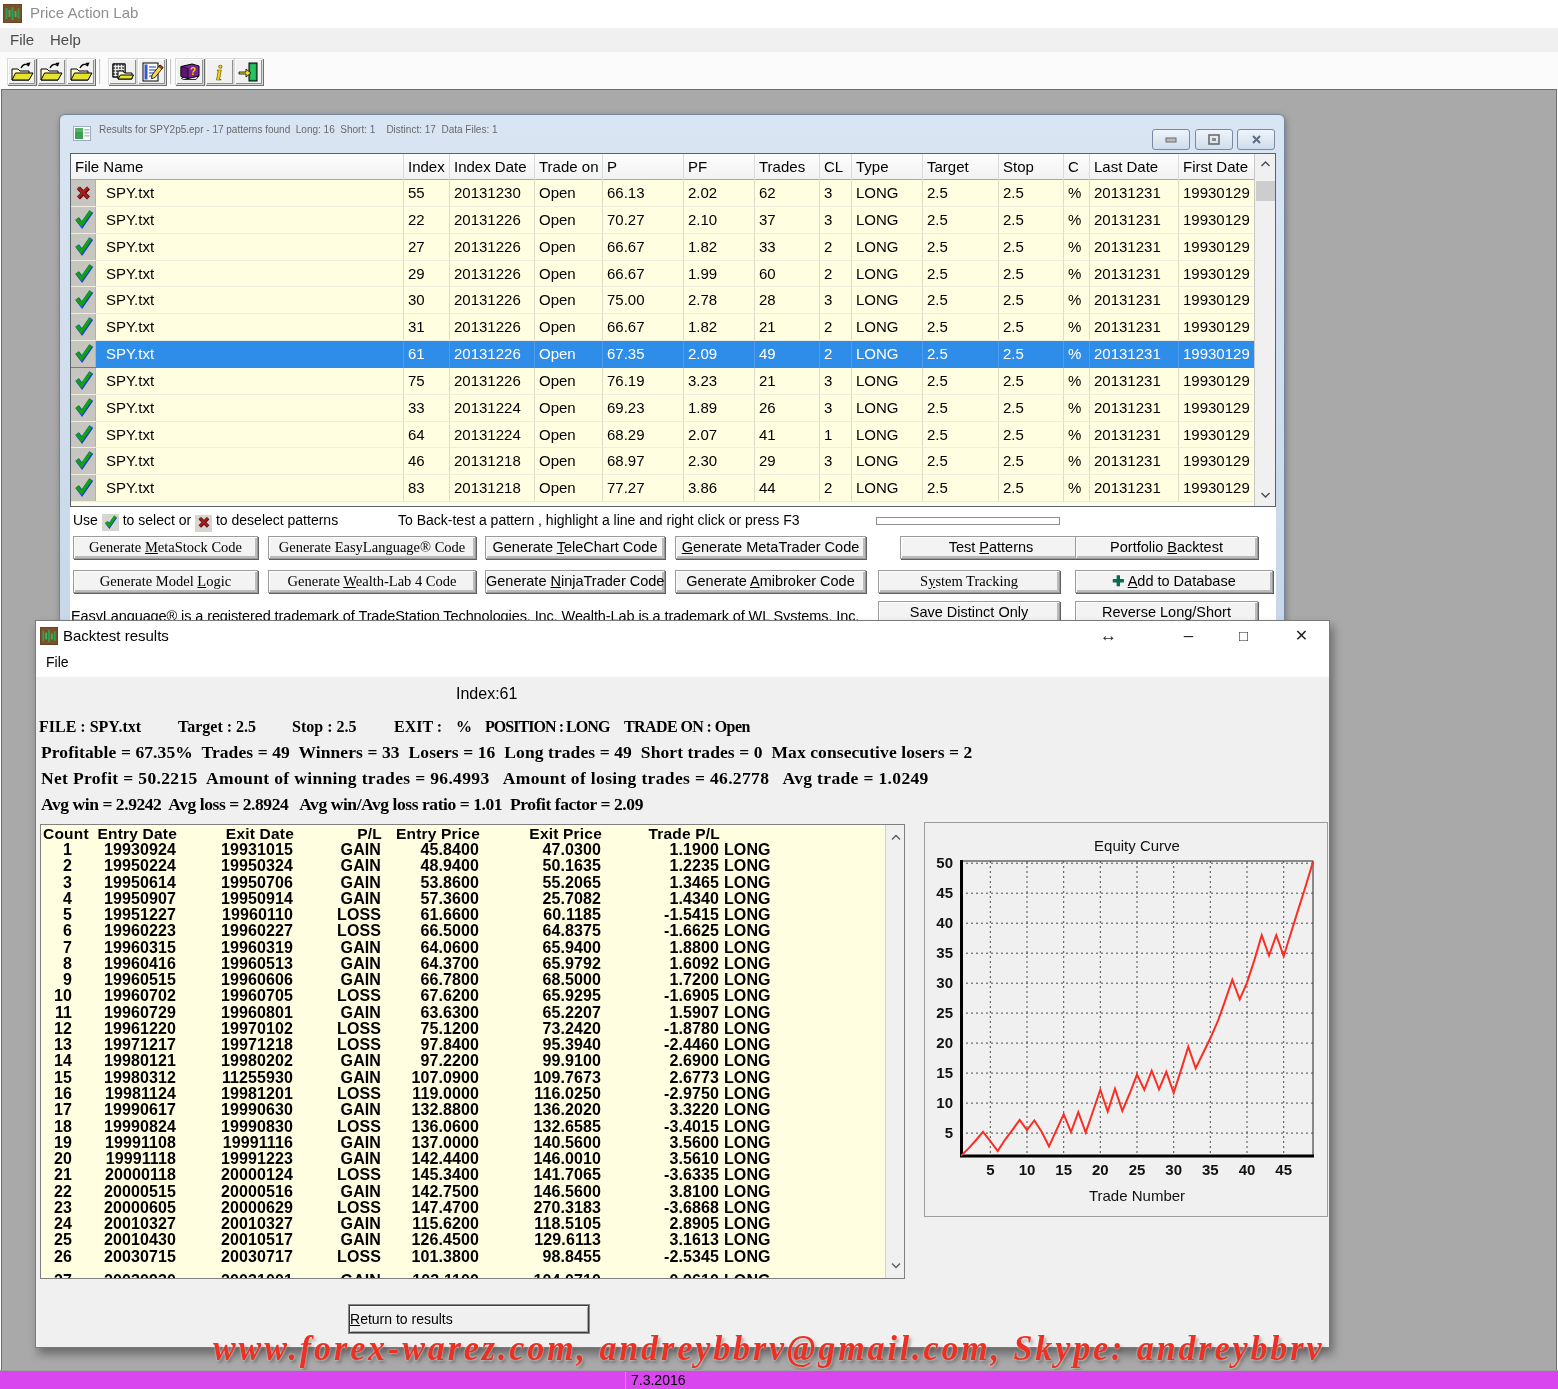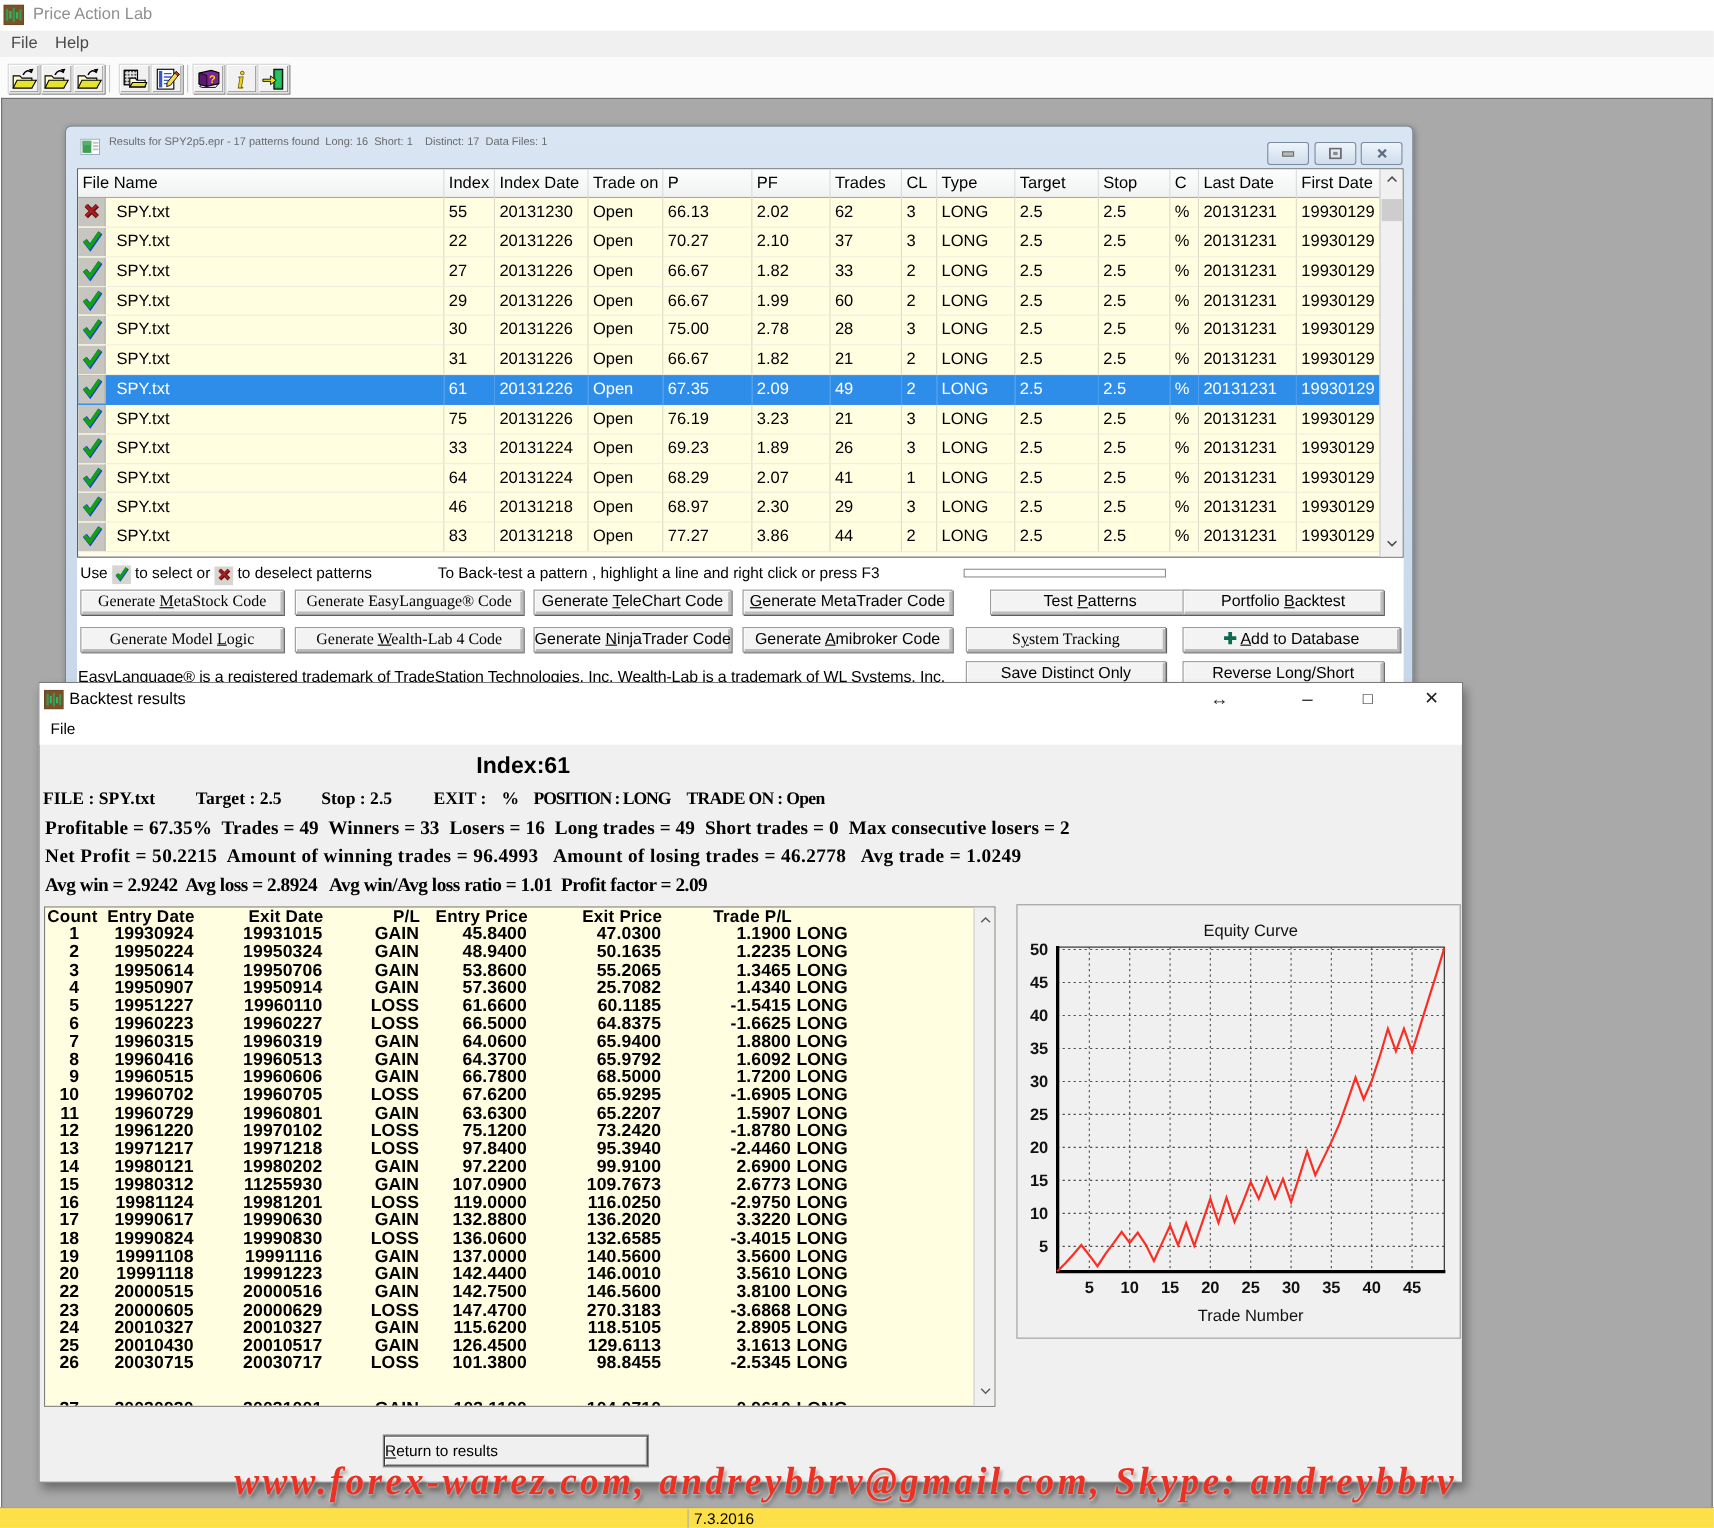--- a/index.html
+++ b/index.html
@@ -87,21 +87,21 @@
 .xlab { font:bold 15px "Liberation Sans"; text-anchor:middle; fill:#111; }
 
 #retbtn { position:absolute; left:313px; top:684px; width:240px; height:28px; background:#f0f0f0;
   border:1px solid #3c3c3c; box-shadow: inset 1px 1px 0 #fdfdfd, inset -1px -1px 0 #a8a8a8, 0 0 0 1px #8a8a8a;
   font-size:14px; line-height:26px; }
 
 #wm { position:absolute; left:213px; top:1329px; width:1120px; font-family:"Liberation Serif",serif;
   font-style:italic; font-weight:bold; font-size:34px; color:#ea3123; white-space:nowrap; letter-spacing:2.9px;
   text-shadow:0 0 2px rgba(255,255,255,0.9), 2px 3px 3px rgba(80,80,80,0.5); transform:scaleY(1.05); }
 
-#status { position:absolute; left:0; top:1370px; width:1558px; height:19px; background:#fde047; border-top:1px solid #9f9f9f;padding-left:36px; }
+#status { position:absolute; left:0; top:1370px; width:1558px; height:19px; background:#d946ef; border-top:1px solid #9f9f9f;padding-left:36px; }
 #status .sep { position:absolute; left:625px; top:1px; width:1px; height:18px; background:#adadad; }
 #status .dt { position:absolute; left:631px; top:1px; font-size:14px; color:#000; }
 u { text-decoration:underline; }
 </style></head>
 <body>
 <div id="titlebar">
     <span class="ic"><svg width="19" height="19" viewBox="0 0 19 19">
         <rect x="0" y="0" width="19" height="19" fill="#6d4423"></rect>
         <rect x="1" y="1" width="17" height="17" fill="#7c5128"></rect>
         <rect x="2.5" y="4" width="2" height="11" fill="#2e9e57"></rect>
@@ -518,21 +518,21 @@
         </svg></span>
     <span class="tx">Backtest results</span>
     <div class="wbtn" style="left:1050px; font-size:17px; font-weight:bold;">↔</div>
     <div class="wbtn" style="left:1130px; font-size:17px;">–</div>
     <div class="wbtn" style="left:1185px; font-size:15px;">□</div>
     <div class="wbtn" style="left:1243px; font-size:16px;">✕</div>
   </div>
   <div class="menu">
       <span>File</span>
     </div>
-  <div style="position:absolute; left:397px; top:64px; font-size:21px; font-weight:bold;">Index:61</div>
+  <div style="position:absolute; left:420px; top:64px; font-size:16px; font-weight:normal;">Index:61</div>
   <div class="serifb l1seg" style="left:3px; top:97px;">FILE : SPY.txt</div>
     <div class="serifb l1seg" style="left:142px; top:97px;">Target : 2.5</div>
     <div class="serifb l1seg" style="left:256px; top:97px;">Stop : 2.5</div>
     <div class="serifb l1seg" style="left:358px; top:97px;">EXIT :</div>
     <div class="serifb l1seg" style="left:420px; top:97px;">%</div>
     <div class="serifb l1seg" style="left:449px; top:97px; letter-spacing:-0.95px;">POSITION : LONG</div>
     <div class="serifb l1seg" style="left:588px; top:97px; letter-spacing:-0.6px;">TRADE ON : Open</div>
   <div class="serifb" style="left:5px; top:121px; letter-spacing:0.09px;">Profitable = 67.35%  Trades = 49  Winners = 33  Losers = 16  Long trades = 49  Short trades = 0  Max consecutive losers = 2</div>
   <div class="serifb" style="left:5px; top:147px; letter-spacing:0.35px;">Net Profit = 50.2215  Amount of winning trades = 96.4993   Amount of losing trades = 46.2778   Avg trade = 1.0249</div>
   <div class="serifb" style="left:5px; top:173px; letter-spacing:-0.43px;">Avg win = 2.9242  Avg loss = 2.8924   Avg win/Avg loss ratio = 1.01  Profit factor = 2.09</div>
@@ -552,20 +552,21 @@
 <div class="lr"><span class="l1">11</span><span class="l2">19960729</span><span class="l3">19960801</span><span class="l4">GAIN</span><span class="l5">63.6300</span><span class="l6">65.2207</span><span class="l7">1.5907</span><span class="l8">LONG</span></div>
 <div class="lr"><span class="l1">12</span><span class="l2">19961220</span><span class="l3">19970102</span><span class="l4">LOSS</span><span class="l5">75.1200</span><span class="l6">73.2420</span><span class="l7">-1.8780</span><span class="l8">LONG</span></div>
 <div class="lr"><span class="l1">13</span><span class="l2">19971217</span><span class="l3">19971218</span><span class="l4">LOSS</span><span class="l5">97.8400</span><span class="l6">95.3940</span><span class="l7">-2.4460</span><span class="l8">LONG</span></div>
 <div class="lr"><span class="l1">14</span><span class="l2">19980121</span><span class="l3">19980202</span><span class="l4">GAIN</span><span class="l5">97.2200</span><span class="l6">99.9100</span><span class="l7">2.6900</span><span class="l8">LONG</span></div>
 <div class="lr"><span class="l1">15</span><span class="l2">19980312</span><span class="l3">11255930</span><span class="l4">GAIN</span><span class="l5">107.0900</span><span class="l6">109.7673</span><span class="l7">2.6773</span><span class="l8">LONG</span></div>
 <div class="lr"><span class="l1">16</span><span class="l2">19981124</span><span class="l3">19981201</span><span class="l4">LOSS</span><span class="l5">119.0000</span><span class="l6">116.0250</span><span class="l7">-2.9750</span><span class="l8">LONG</span></div>
 <div class="lr"><span class="l1">17</span><span class="l2">19990617</span><span class="l3">19990630</span><span class="l4">GAIN</span><span class="l5">132.8800</span><span class="l6">136.2020</span><span class="l7">3.3220</span><span class="l8">LONG</span></div>
 <div class="lr"><span class="l1">18</span><span class="l2">19990824</span><span class="l3">19990830</span><span class="l4">LOSS</span><span class="l5">136.0600</span><span class="l6">132.6585</span><span class="l7">-3.4015</span><span class="l8">LONG</span></div>
 <div class="lr"><span class="l1">19</span><span class="l2">19991108</span><span class="l3">19991116</span><span class="l4">GAIN</span><span class="l5">137.0000</span><span class="l6">140.5600</span><span class="l7">3.5600</span><span class="l8">LONG</span></div>
 <div class="lr"><span class="l1">20</span><span class="l2">19991118</span><span class="l3">19991223</span><span class="l4">GAIN</span><span class="l5">142.4400</span><span class="l6">146.0010</span><span class="l7">3.5610</span><span class="l8">LONG</span></div>
+<div class="lr"><span class="l1">21</span><span class="l2">20000118</span><span class="l3">20000124</span><span class="l4">LOSS</span><span class="l5">145.3400</span><span class="l6">141.7065</span><span class="l7">-3.6335</span><span class="l8">LONG</span></div>
 <div class="lr"><span class="l1">22</span><span class="l2">20000515</span><span class="l3">20000516</span><span class="l4">GAIN</span><span class="l5">142.7500</span><span class="l6">146.5600</span><span class="l7">3.8100</span><span class="l8">LONG</span></div>
 <div class="lr"><span class="l1">23</span><span class="l2">20000605</span><span class="l3">20000629</span><span class="l4">LOSS</span><span class="l5">147.4700</span><span class="l6">270.3183</span><span class="l7">-3.6868</span><span class="l8">LONG</span></div>
 <div class="lr"><span class="l1">24</span><span class="l2">20010327</span><span class="l3">20010327</span><span class="l4">GAIN</span><span class="l5">115.6200</span><span class="l6">118.5105</span><span class="l7">2.8905</span><span class="l8">LONG</span></div>
 <div class="lr"><span class="l1">25</span><span class="l2">20010430</span><span class="l3">20010517</span><span class="l4">GAIN</span><span class="l5">126.4500</span><span class="l6">129.6113</span><span class="l7">3.1613</span><span class="l8">LONG</span></div>
 <div class="lr"><span class="l1">26</span><span class="l2">20030715</span><span class="l3">20030717</span><span class="l4">LOSS</span><span class="l5">101.3800</span><span class="l6">98.8455</span><span class="l7">-2.5345</span><span class="l8">LONG</span></div>
 
     </div>
     <div style="position:absolute; left:0; top:448px; height:4.5px; overflow:hidden; width:840px;">
         <div class="lr"><span class="l1">27</span><span class="l2">20030930</span><span class="l3">20031001</span><span class="l4">GAIN</span><span class="l5">103.1100</span><span class="l6">104.0710</span><span class="l7">0.9610</span><span class="l8">LONG</span></div>
       </div>

